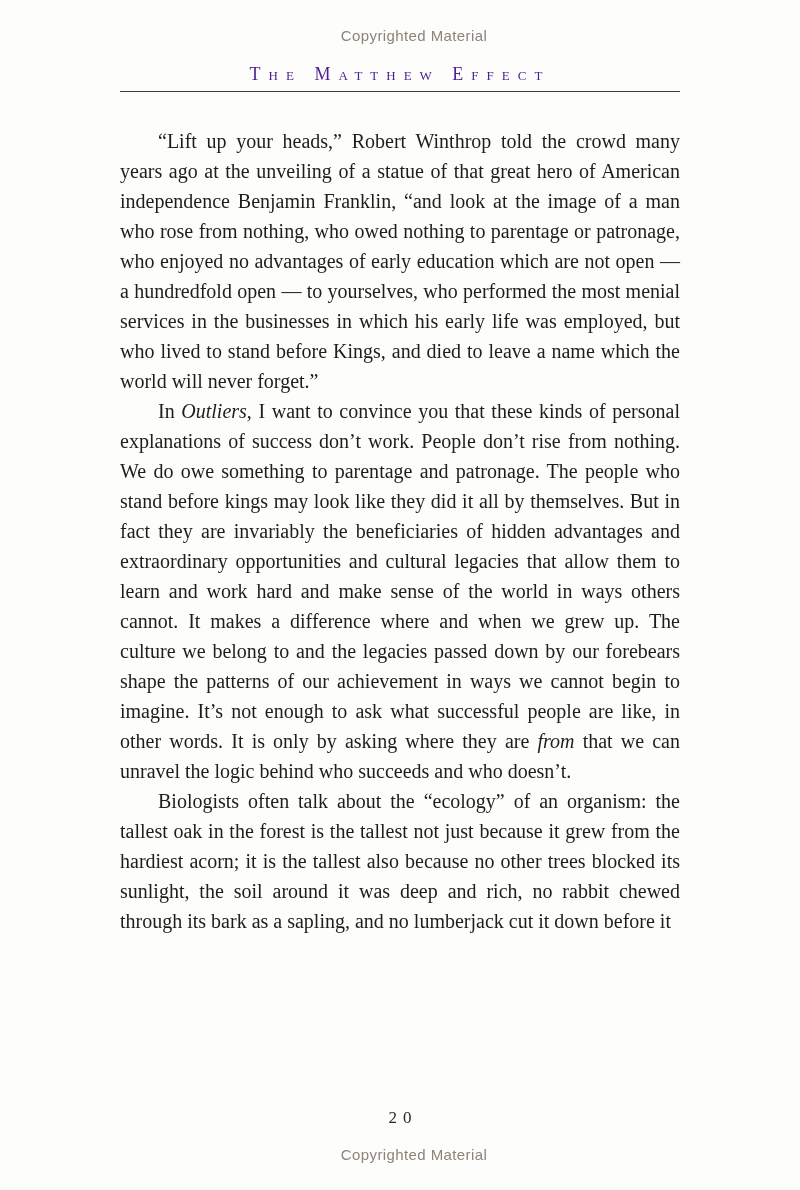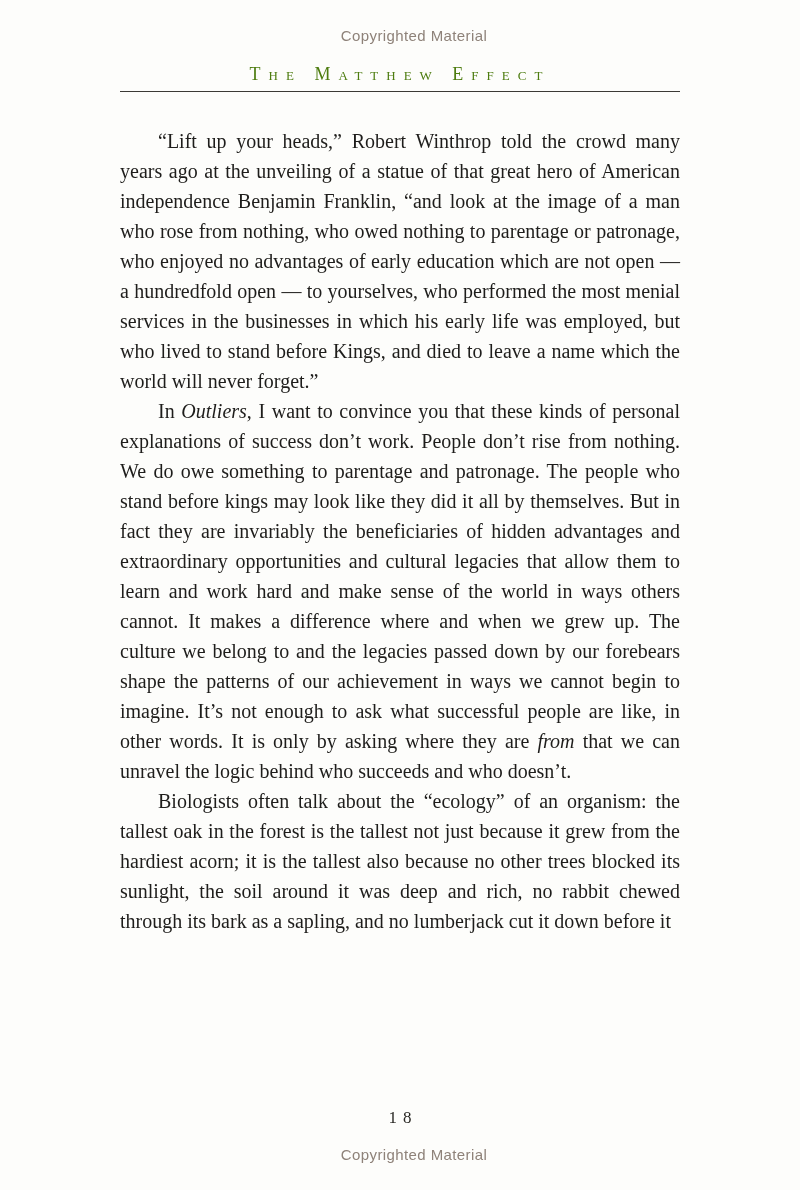--- a/index.html
+++ b/index.html
@@ -34,21 +34,21 @@
   .running-head {
     position: absolute;
     top: 64px;
     left: 0;
     width: 100%;
     text-align: center;
     font-family: "Liberation Serif", serif;
     font-variant: small-caps;
     font-size: 18px;
     letter-spacing: 8px;
-    color: #4d7c0f;
+    color: #4c1d95;
   }
   .head-rule {
     position: absolute;
     top: 91px;
     left: 120px;
     width: 560px;
     height: 0;
     border-top: 1px solid #3c3a36;
   }
   .body-text {
@@ -91,17 +91,17 @@
   <div class="running-head">The Matthew Effect</div>
 
   <div class="head-rule"></div>
 
   <div class="body-text">
       <p><span>“Lift up your heads,” Robert Winthrop told the crowd many years ago at the unveiling of a statue of that great hero of American independence Benjamin Franklin, “and look at the image of a man who rose from nothing, who owed nothing to parentage or patronage, who enjoyed no advantages of early education which are not open — a hundredfold open — to yourselves, who performed the most menial services in the businesses in which his early life was employed, but who lived to stand before Kings, and died to leave a name which the world will never forget.”</span></p>
       <p><span>In </span><em>Outliers</em><span>, I want to convince you that these kinds of personal explanations of success don’t work. People don’t rise from nothing. We do owe something to parentage and patronage. The people who stand before kings may look like they did it all by themselves. But in fact they are invariably the beneficiaries of hidden advantages and extraordinary opportunities and cultural legacies that allow them to learn and work hard and make sense of the world in ways others cannot. It makes a difference where and when we grew up. The culture we belong to and the legacies passed down by our forebears shape the patterns of our achievement in ways we cannot begin to imagine. It’s not enough to ask what successful people are like, in other words. It is only by asking where they are </span><em>from</em><span> that we can unravel the logic behind who succeeds and who doesn’t.</span></p>
       <p><span>Biologists often talk about the “ecology” of an organism: the tallest oak in the forest is the tallest not just because it grew from the hardiest acorn; it is the tallest also because no other trees blocked its sunlight, the soil around it was deep and rich, no rabbit chewed through its bark as a sapling, and no lumberjack cut it down before it</span></p>
     </div>
 
-  <div class="page-number">18</div>
+  <div class="page-number">20</div>
 
   <div class="notice notice-bottom">Copyrighted Material</div>
 
 </div>
 
 </body></html>

